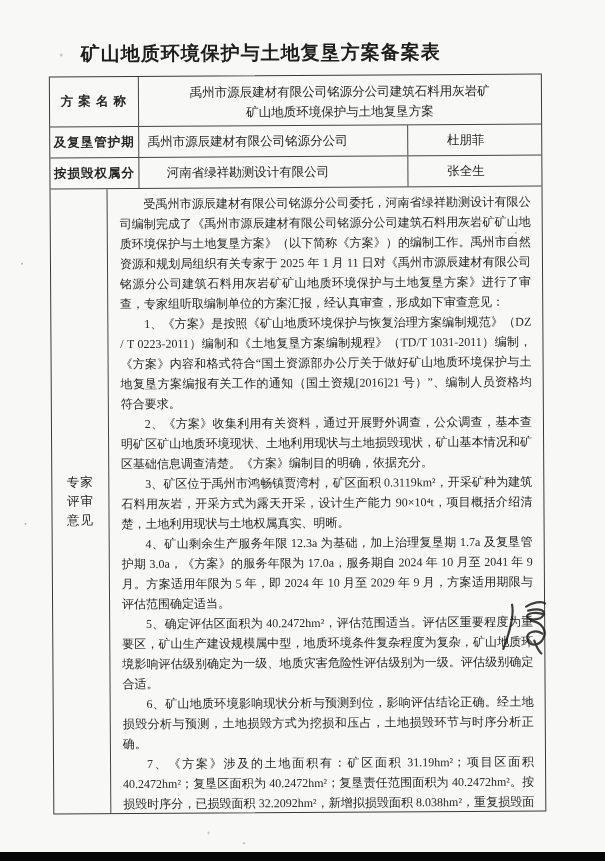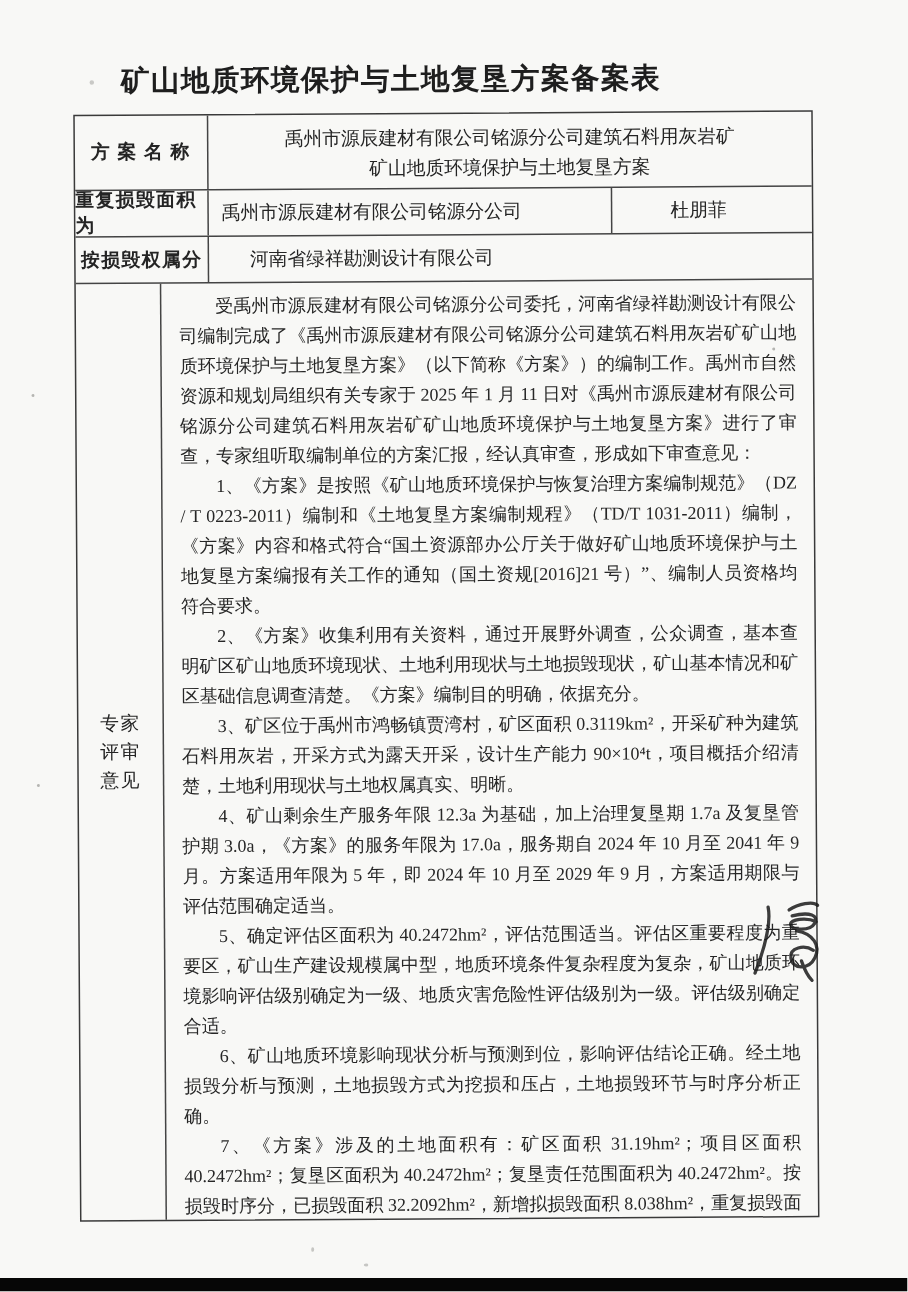--- a/index.html
+++ b/index.html
@@ -70,30 +70,31 @@
 
     <div class="row r1">
       <div class="cell c-label">方 案 名 称</div>
       <div class="cell c-planval">
         <div>禹州市源辰建材有限公司铭源分公司建筑石料用灰岩矿</div>
         <div>矿山地质环境保护与土地复垦方案</div>
       </div>
     </div>
 
     <div class="row r2">
-      <div class="cell c-label">重复损毁面积为</div>
+      <div class="cell c-label">及复垦管护期</div>
       <div class="cell c-val">禹州市源辰建材有限公司铭源分公司</div>
       <div class="cell c-rep">法人代表</div>
       <div class="cell c-name">杜朋菲</div>
     </div>
 
     <div class="row r3">
       <div class="cell c-label">按损毁权属分</div>
       <div class="cell c-val">河南省绿祥勘测设计有限公司</div>
       <div class="cell c-rep">法人代表</div>
+      <div class="cell c-name">张全生</div>
     </div>
 
     <div class="row r4">
       <div class="cell c-vlabel">
         <span>专家</span>
         <span>评审</span>
         <span>意见</span>
       </div>
       <div class="cell c-review">
         <p>受禹州市源辰建材有限公司铭源分公司委托，河南省绿祥勘测设计有限公司编制完成了《禹州市源辰建材有限公司铭源分公司建筑石料用灰岩矿矿山地质环境保护与土地复垦方案》（以下简称《方案》）的编制工作。禹州市自然资源和规划局组织有关专家于 2025 年 1 月 11 日对《禹州市源辰建材有限公司铭源分公司建筑石料用灰岩矿矿山地质环境保护与土地复垦方案》进行了审查，专家组听取编制单位的方案汇报，经认真审查，形成如下审查意见：</p>

